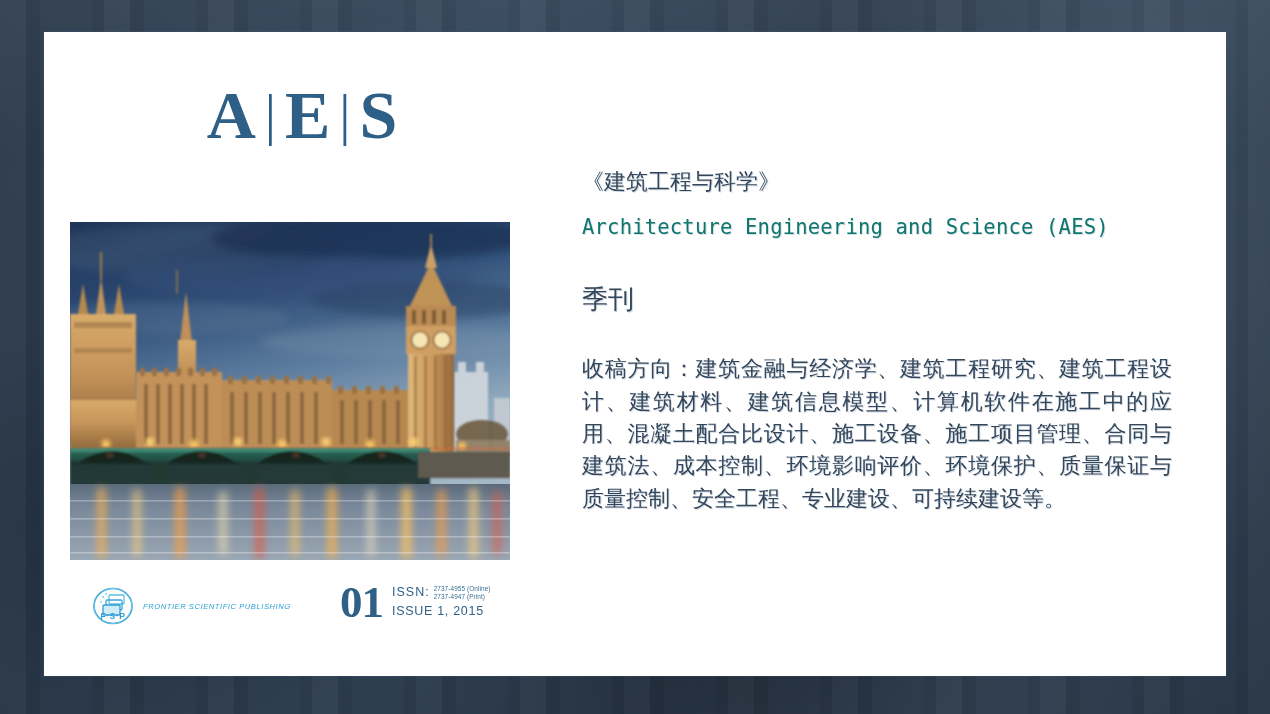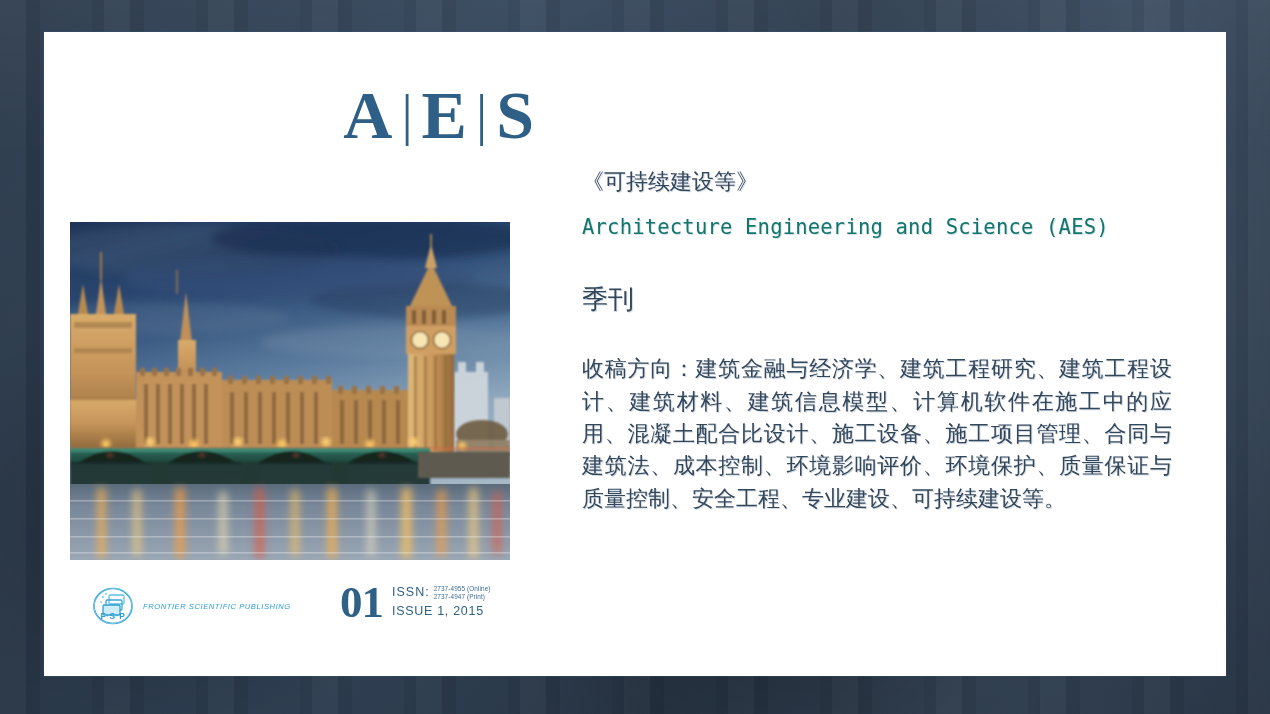--- a/index.html
+++ b/index.html
@@ -64,21 +64,21 @@
     top: 0px;
     width: 510px;
     height: 644px;
   }
 
   .logo-block {
     position: absolute;
     left: 26px;
     top: 48px;
     width: 466px;
-    text-align: right;
+    text-align: center;
   }
   .logo-aes {
     font-family: "Liberation Serif", serif;
     font-size: 68px;
     font-weight: 700;
     letter-spacing: 2px;
     color: #2e6087;
     line-height: 1.05;
     white-space: nowrap;
   }
@@ -507,21 +507,21 @@
             </span>
             <span class="issue-line" style="display:block">ISSUE 1, 2015</span>
           </span>
         </div>
 
       </div>
     </div>
 
     <div class="right-col">
       <div class="desc">
-        <div class="cn">《可持续建设等》</div>
+        <div class="cn">《建筑工程与科学》</div>
         <div class="en">Architecture Engineering and Science (AES)</div>
         <div class="freq">季刊</div>
         <div class="scope">收稿方向：建筑金融与经济学、建筑工程研究、建筑工程设计、建筑材料、建筑信息模型、计算机软件在施工中的应用、混凝土配合比设计、施工设备、施工项目管理、合同与建筑法、成本控制、环境影响评价、环境保护、质量保证与质量控制、安全工程、专业建设、可持续建设等。</div>
       </div>
     </div>
 
   </div>
 </div>
 
 </body></html>

